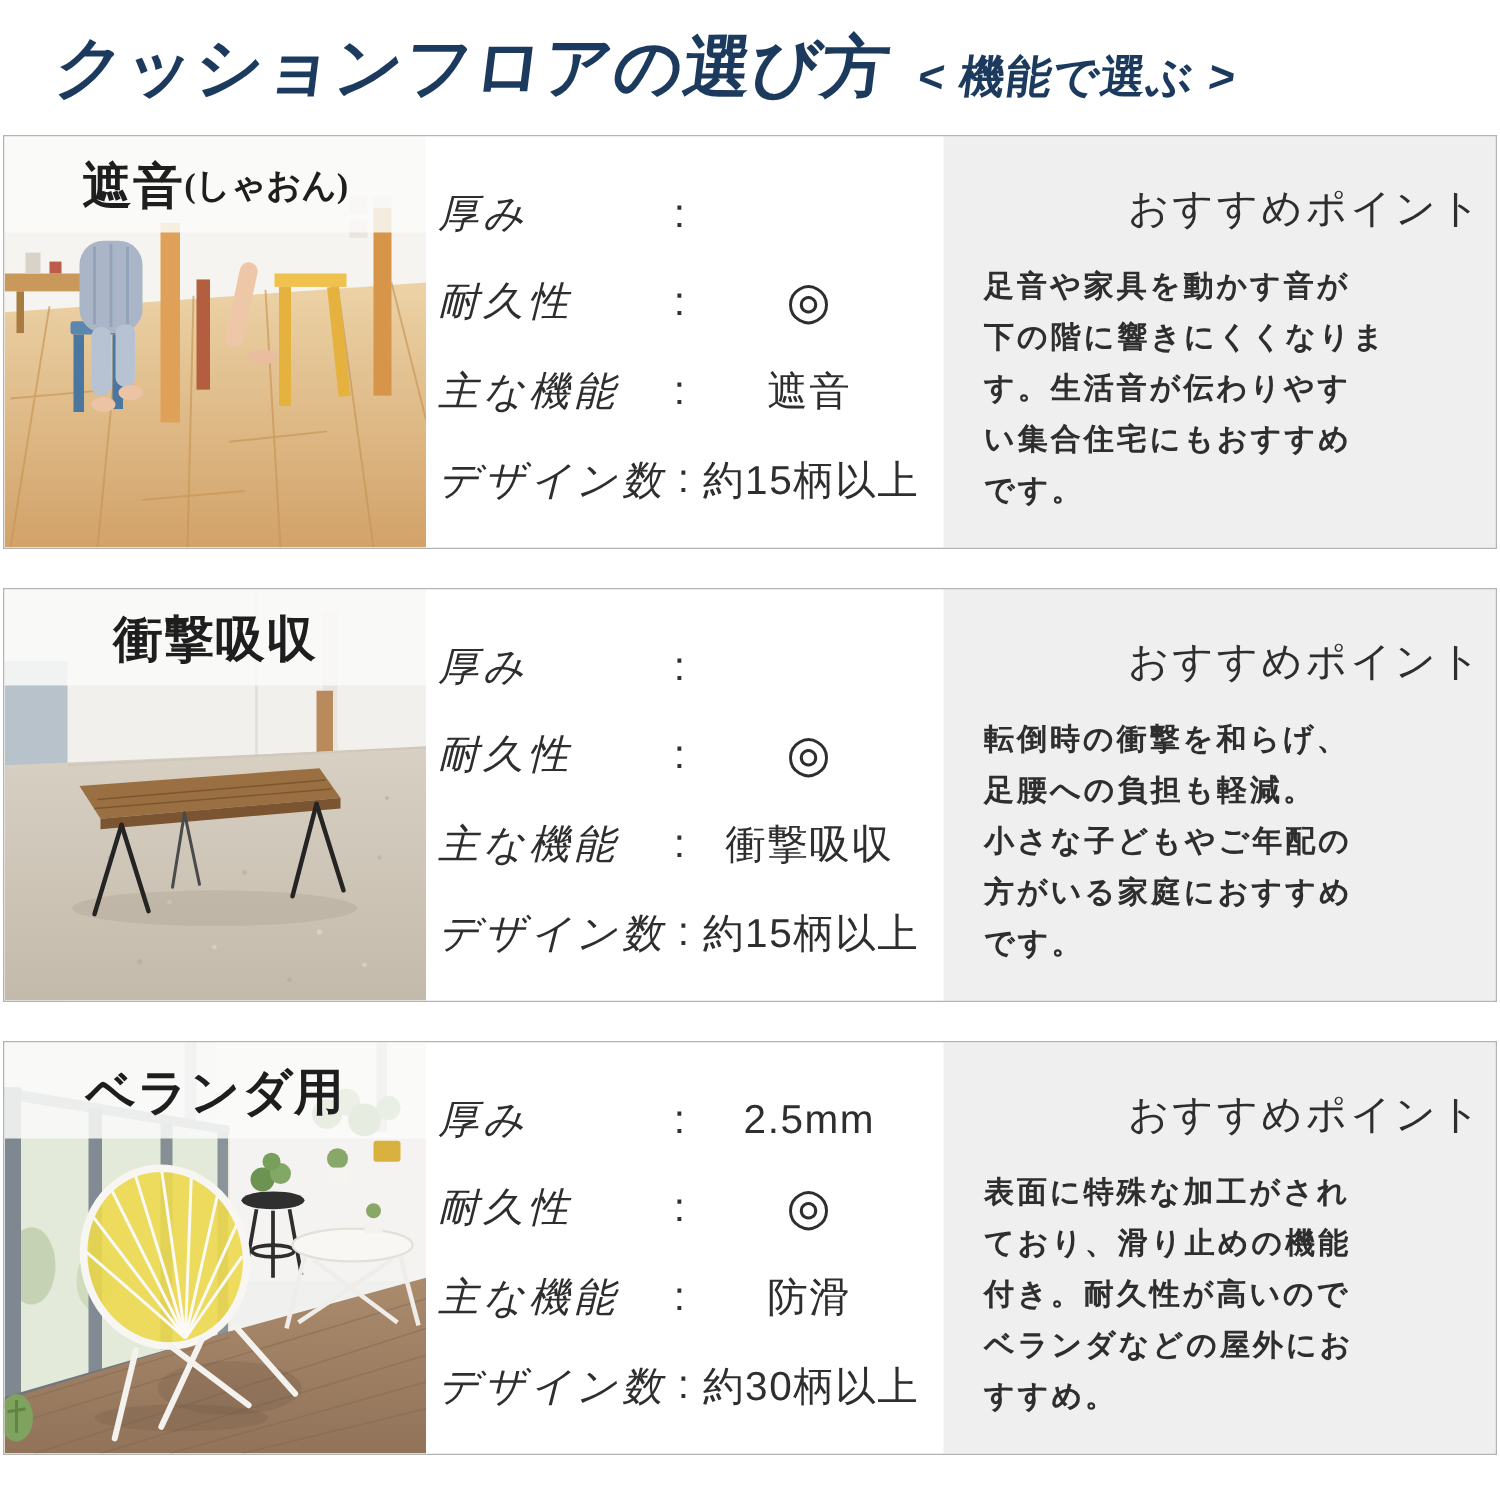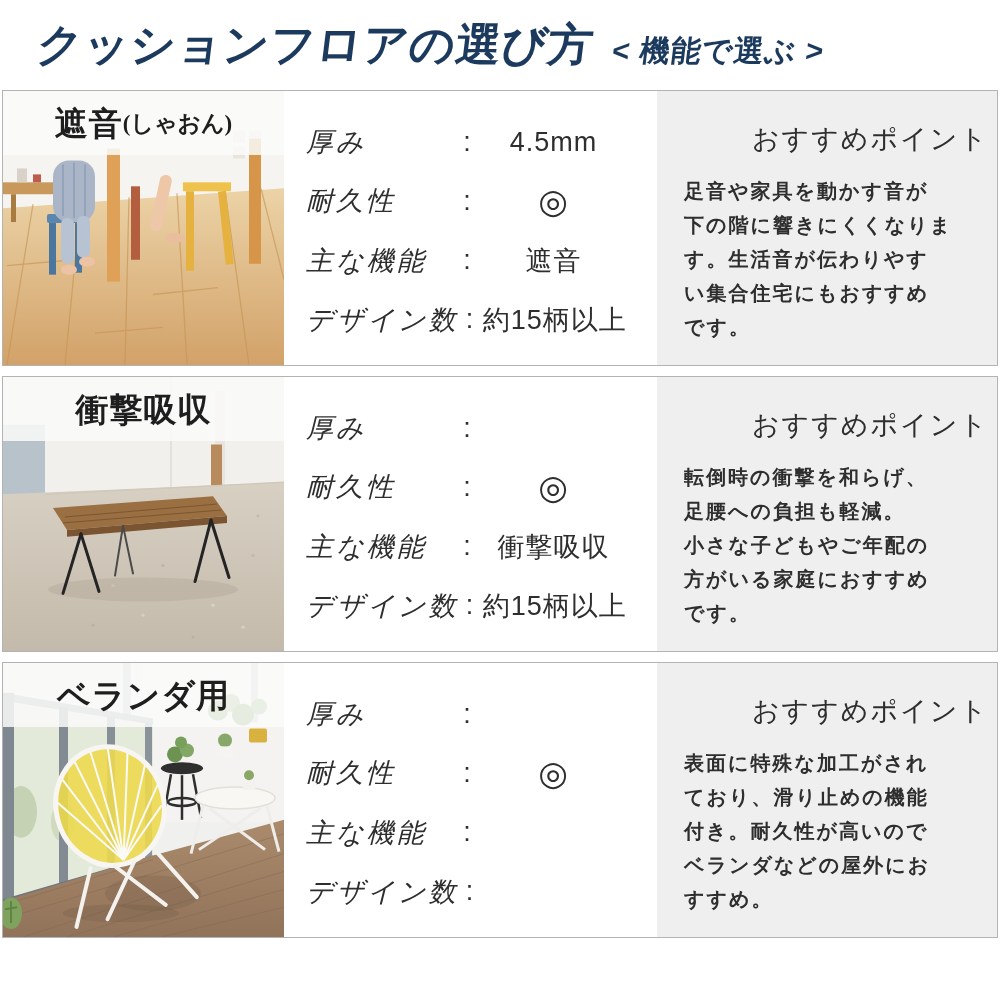--- a/index.html
+++ b/index.html
@@ -7,21 +7,21 @@
   .page{width:1000px;height:1000px;background:#fff;overflow:hidden;}
 
   
   .header{height:90px;display:flex;align-items:flex-end;padding-left:37px;padding-bottom:15px;box-sizing:border-box;}
   .title-wrap{display:inline-block;transform:skewX(-7deg);}
   .title{font-size:45px;font-weight:bold;color:#1c3a5e;letter-spacing:0.5px;}
   .subtitle-wrap{display:inline-block;transform:skewX(-7deg);margin-left:18px;padding-bottom:3px;}
   .subtitle{font-size:30px;font-weight:bold;color:#1c3a5e;letter-spacing:1px;}
 
   
-  .row{width:996px;height:276px;margin:0 0 10px 2px;border:1px solid #b3b3b3;box-sizing:border-box;display:flex;background:#fff;gap:14px;}
+  .row{width:996px;height:276px;margin:0 0 26px 2px;border:1px solid #b3b3b3;box-sizing:border-box;display:flex;background:#fff;}
 
   .photo{flex:0 0 281px;position:relative;overflow:hidden;background:#f3f1ee;}
   .photo svg{display:block;width:100%;height:100%;}
   .photo-band{position:absolute;top:0;left:0;right:0;height:64px;background:rgba(250,250,249,0.86);display:flex;align-items:center;justify-content:center;}
   .band-label{font-size:33px;font-weight:bold;color:#1e1e1e;letter-spacing:1px;line-height:1;}
   .band-reading{font-size:23px;font-weight:bold;color:#1e1e1e;line-height:1;font-family:Liberation Serif, serif;}
 
   .specs{flex:0 0 345px;background:#fff;box-sizing:border-box;padding:26px 14px 20px 8px;display:flex;flex-direction:column;justify-content:space-between;}
   .spec-row{display:flex;align-items:center;height:50px;font-size:27px;color:#2e2e2e;}
   .spec-label{flex:0 0 150px;letter-spacing:3px;white-space:nowrap;font-style:italic;}
@@ -97,21 +97,20 @@
       </svg>
       <div class="photo-band">
         <span class="band-label">遮音</span>
           <span class="band-reading">(しゃおん)</span>
       </div>
     </div>
     <div class="specs">
       <div class="spec-row">
         <span class="spec-label">厚み</span>
           <span class="spec-colon">:</span>
-          <span class="spec-value">4.5mm</span>
       </div>
       <div class="spec-row durability">
         <span class="spec-label">耐久性</span>
           <span class="spec-colon">:</span>
           <span class="spec-value">◎</span>
       </div>
       <div class="spec-row">
         <span class="spec-label">主な機能</span>
           <span class="spec-colon">:</span>
           <span class="spec-value">遮音</span>
@@ -303,33 +302,36 @@
       </svg>
       <div class="photo-band">
         <span class="band-label">ベランダ用</span>
           <span class="band-reading"></span>
       </div>
     </div>
     <div class="specs">
       <div class="spec-row">
         <span class="spec-label">厚み</span>
           <span class="spec-colon">:</span>
+          <span class="spec-value">2.5mm</span>
       </div>
       <div class="spec-row durability">
         <span class="spec-label">耐久性</span>
           <span class="spec-colon">:</span>
           <span class="spec-value">◎</span>
       </div>
       <div class="spec-row">
         <span class="spec-label">主な機能</span>
           <span class="spec-colon">:</span>
+          <span class="spec-value">防滑</span>
       </div>
       <div class="spec-row">
         <span class="spec-label">デザイン数</span>
           <span class="spec-colon">:</span>
+          <span class="spec-value">約30柄以上</span>
       </div>
     </div>
     <div class="points">
       <p class="points-title">おすすめポイント</p>
       <p class="points-body">表面に特殊な加工がされ
 ており、滑り止めの機能
 付き。耐久性が高いので
 ベランダなどの屋外にお
 すすめ。</p>
     </div>

